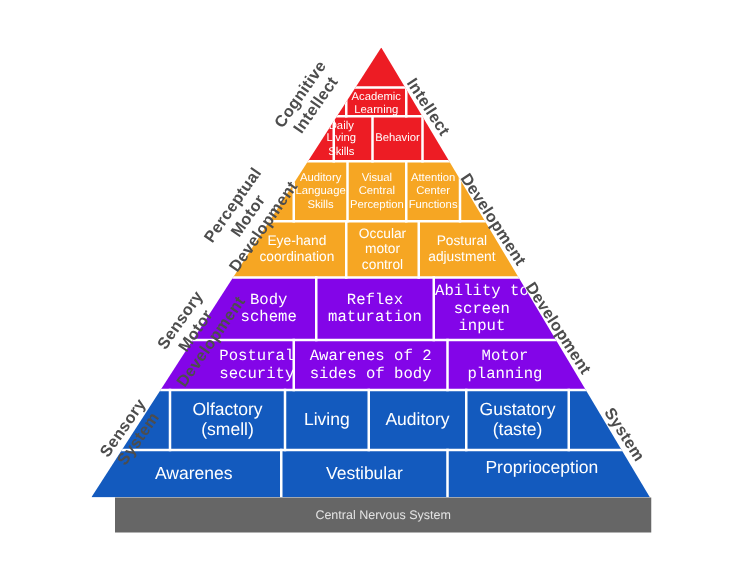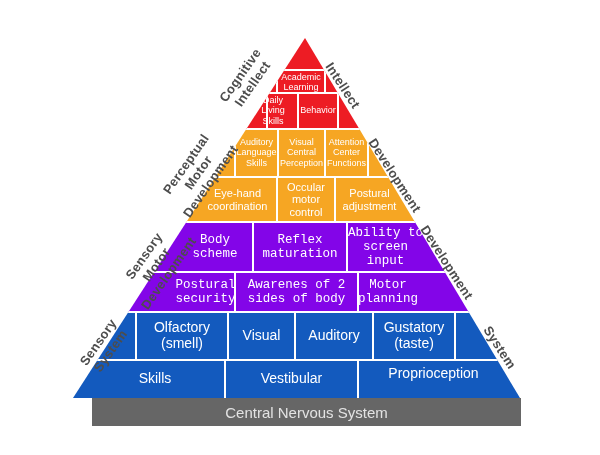--- a/index.html
+++ b/index.html
@@ -31,21 +31,21 @@
   .f-blu{font-size:14px;}
   .side-label{
     position:absolute; color:#4D4D4D; font-weight:bold; font-size:13px;
     line-height:1.15; text-align:center; white-space:pre-line; letter-spacing:0.3px;
   }
   .rot-left{transform:translate(-50%,-50%) rotate(-55deg);}
   .rot-right{transform:translate(-50%,-50%) rotate(57deg);}
   #cns-bar{
     position:absolute; left:92px; top:398px; width:429px; height:28px;
     background:#666666; display:flex; align-items:center; justify-content:center;
-    color:#E3E3E3; font-size:15px;
+    color:#E3E3E3; font-size:10px;
   }
 </style>
 </head>
 <body>
 
 <div id="canvas">
 
   <div id="pyramid">
 
     <div class="band band-red" style="top:0;height:91px"></div>
@@ -97,27 +97,27 @@
     <div class="cell f-orgA" style="left:252px;top:91px;width:43px;height:47px">Attention Center Functions</div>
     <div class="cell f-orgB" style="left:204px;top:139px;width:58px;height:45px">Occular motor control</div>
     <div class="cell f-orgB" style="left:125px;top:139px;width:79px;height:45px">Eye-hand coordination</div>
     <div class="cell f-orgB" style="left:262px;top:139px;width:69px;height:45px">Postural adjustment</div>
 
     <div class="cell f-pur" style="left:114px;top:184px;width:56px;height:50px">Body scheme</div>
     <div class="cell f-pur" style="left:180px;top:184px;width:94px;height:50px">Reflex maturation</div>
     <div class="cell f-pur" style="left:274px;top:184px;width:77px;height:50px">Ability to screen input</div>
     <div class="cell f-pur" style="left:91px;top:234px;width:83px;height:40px">Postural security</div>
     <div class="cell f-pur" style="left:162px;top:234px;width:123px;height:40px">Awarenes of 2 sides of body</div>
-    <div class="cell f-pur" style="left:275px;top:234px;width:80px;height:40px">Motor planning</div>
+    <div class="cell f-pur" style="left:291px;top:234px;width:80px;height:40px">Motor planning</div>
 
     <div class="cell f-blu" style="left:63px;top:274px;width:92px;height:48px">Olfactory (smell)</div>
-    <div class="cell f-blu" style="left:155px;top:274px;width:67px;height:48px">Visual</div>
+    <div class="cell f-blu" style="left:155px;top:274px;width:67px;height:48px">Living</div>
     <div class="cell f-blu" style="left:222px;top:274px;width:78px;height:48px">Auditory</div>
     <div class="cell f-blu" style="left:300px;top:274px;width:82px;height:48px">Gustatory (taste)</div>
-    <div class="cell f-blu" style="left:12px;top:322px;width:140px;height:38px">Skills</div>
+    <div class="cell f-blu" style="left:12px;top:322px;width:140px;height:38px">Awarenes</div>
     <div class="cell f-blu" style="left:152px;top:322px;width:133px;height:38px">Vestibular</div>
     <div class="cell f-blu" style="left:285px;top:322px;width:151px;height:27px">Proprioception</div>
   </div>
 
   <div class="side-label rot-left" style="left:247px;top:80px">Cognitive
 Intellect</div>
   <div class="side-label rot-right" style="left:342px;top:86px">Intellect</div>
   <div class="side-label rot-left" style="left:199px;top:173px">Perceptual
 Motor
 Development</div>

